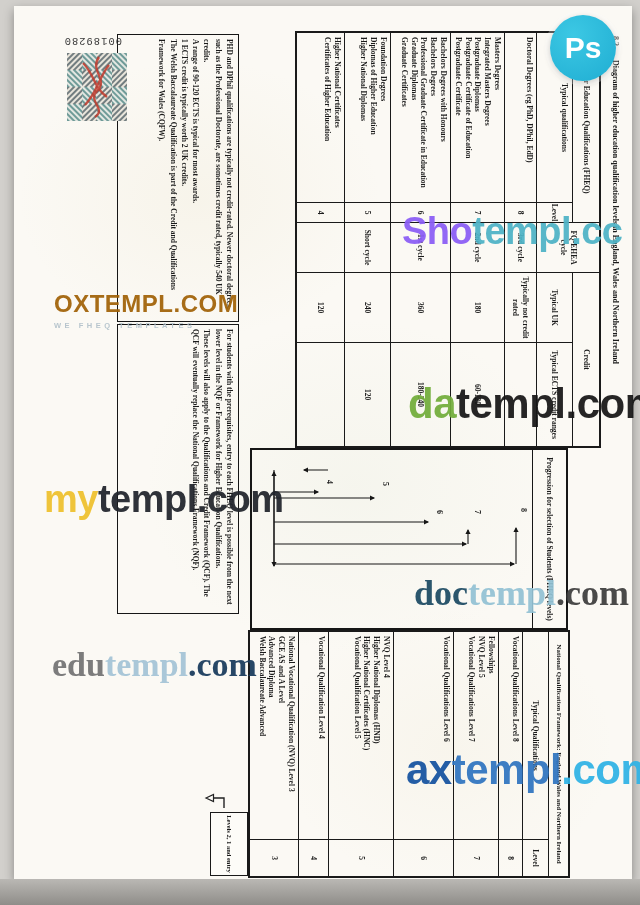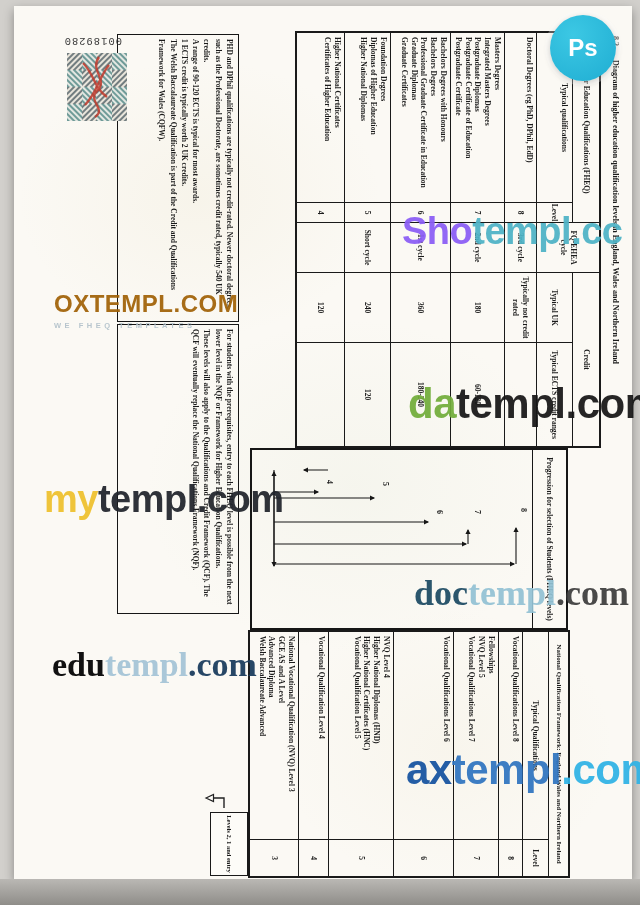--- a/index.html
+++ b/index.html
@@ -32,21 +32,21 @@
   .prog-head{position:absolute;left:0;top:0;width:100%;height:34px;border-bottom:1px solid #161616;box-sizing:border-box;display:flex;align-items:center;justify-content:center;text-align:center;font-size:7.5px;font-weight:bold;line-height:1.25;padding:1px 6px;}
   .prog svg{position:absolute;left:0;top:0;width:178px;height:314px;}
   .plvl{position:absolute;font-size:8px;font-weight:bold;}
   
   .nqf{left:606px;top:54px;width:244px;height:318px;display:grid;grid-template-columns:1fr 36px;grid-template-rows:20px 26px 24px 45px 60px 65px 30px 1fr;border:2px solid #1a1a1a;}
   .cont-box{left:788px;top:376px;width:60px;height:34px;border:1.5px solid #1a1a1a;background:#fdfcf8;display:flex;align-items:center;justify-content:center;text-align:center;font-size:6.5px;font-weight:bold;line-height:1.3;padding:1px;}
   .cont-arrow{left:760px;top:396px;width:26px;height:26px;}
   
   .barcode-num{position:absolute;left:46px;top:25px;width:62px;height:16px;transform:rotate(180deg);font-family:"Liberation Mono",monospace;font-size:10.5px;letter-spacing:1px;color:#3a3a3a;z-index:20;}
   .stamp{position:absolute;left:53px;top:47px;width:60px;height:68px;z-index:20;}
-  .ps-badge{position:absolute;left:536px;top:9px;width:66px;height:66px;border-radius:50%;background:radial-gradient(circle at 35% 30%, #3cc8e4, #1fadd2);display:flex;align-items:center;justify-content:center;color:#fff;font-family:"Liberation Sans",sans-serif;font-weight:bold;font-size:24px;z-index:40;box-shadow:0 0 0 5px rgba(255,255,255,.28),0 2px 6px rgba(0,0,0,.25);}
+  .ps-badge{position:absolute;left:536px;top:9px;width:66px;height:66px;border-radius:50%;background:radial-gradient(circle at 35% 30%, #3cc8e4, #1fadd2);display:flex;align-items:center;justify-content:center;color:#fff;font-family:"Liberation Sans",sans-serif;font-weight:bold;font-size:30px;z-index:40;box-shadow:0 0 0 5px rgba(255,255,255,.28),0 2px 6px rgba(0,0,0,.25);}
   .wm{position:absolute;font-family:"Liberation Sans",sans-serif;font-weight:bold;letter-spacing:-0.5px;opacity:.93;white-space:nowrap;z-index:30;}
   .wm-serif{font-family:"Liberation Serif",serif;letter-spacing:0;}
   .wm-go{left:32px;top:128px;font-size:40px;}
   .wm-ox{left:40px;top:284px;font-size:24px;letter-spacing:.5px;font-stretch:condensed;}
   .wm-ox .tag{display:block;font-size:7.5px;letter-spacing:3.5px;margin-top:3px;font-weight:bold;}
   .wm-sho{left:388px;top:204px;font-size:38px;}
   .wm-da{left:394px;top:374px;font-size:42px;}
   .wm-my{left:30px;top:472px;font-size:38px;}
   .wm-doc{left:400px;top:566px;font-size:36px;}
   .wm-edu{left:38px;top:640px;font-size:34px;}
@@ -236,21 +236,21 @@
     <div class="wm wm-da">
       <span style="color: rgb(114, 173, 59);">da</span><span style="color: rgb(22, 22, 22);">templ.com</span>
     </div>
     <div class="wm wm-my">
       <span style="color: rgb(239, 193, 44);">my</span><span style="color: rgb(32, 36, 43);">templ.com</span>
     </div>
     <div class="wm wm-serif wm-doc">
       <span style="color: rgb(28, 74, 99);">doc</span><span style="color: rgb(147, 194, 212);">templ</span><span style="color: rgb(61, 61, 61);">.com</span>
     </div>
     <div class="wm wm-serif wm-edu">
-      <span style="color: #000000;">edu</span><span style="color: rgb(164, 196, 214);">templ</span><span style="color: rgb(24, 58, 92);">.com</span>
+      <span style="color: #737373;">edu</span><span style="color: rgb(164, 196, 214);">templ</span><span style="color: rgb(24, 58, 92);">.com</span>
     </div>
     <div class="wm wm-ax">
       <span style="color: rgb(20, 82, 160);">ax</span><span style="color: rgb(47, 116, 192);">templ</span><span style="color: rgb(47, 179, 230);">.com</span>
     </div>
 
   </div>
   <div class="scan-bottom"></div>
 </div>
 
 </body></html>

